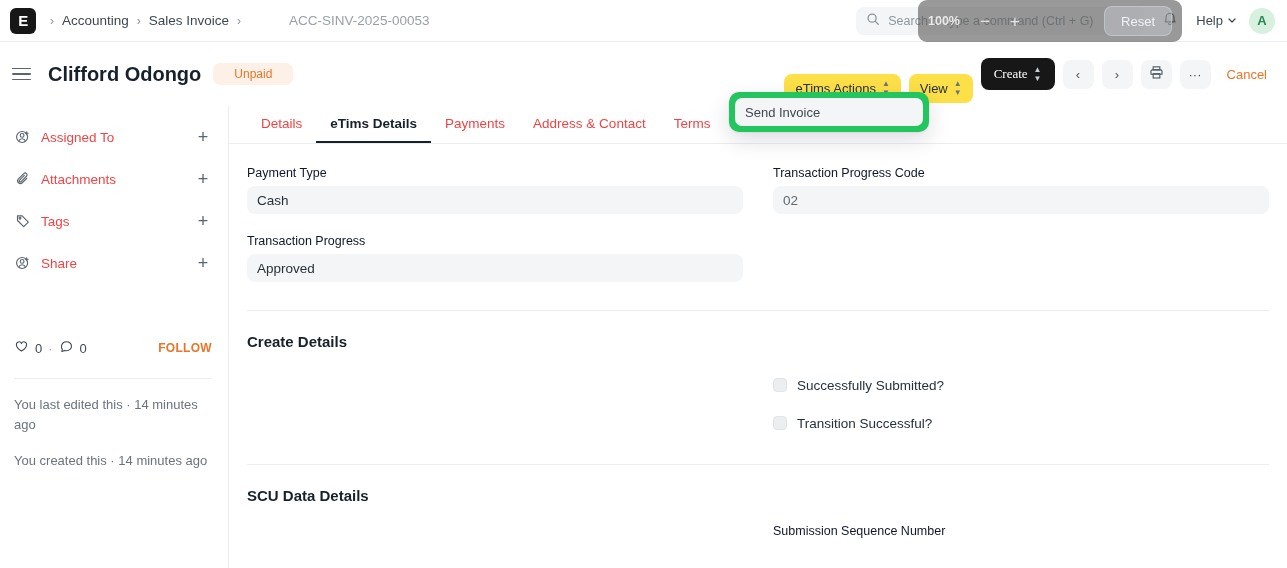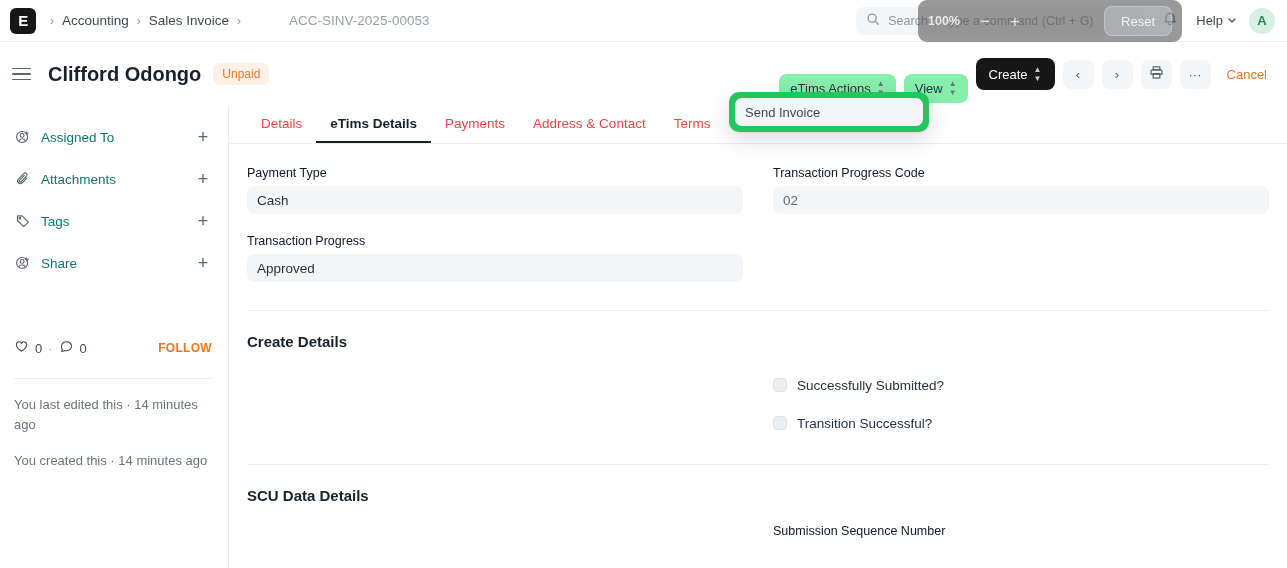--- a/index.html
+++ b/index.html
@@ -91,34 +91,34 @@
     position: absolute; top: 42px; left: 0; width: 1287px; height: 64px;
     display: flex; align-items: center; padding: 0 12px 0 12px;
   }
   .hamburger { width: 22px; height: 22px; display:flex; flex-direction:column; justify-content:center; gap:4px; cursor:pointer; }
   .hamburger span { display:block; height:1.6px; background:#5a6570; border-radius:2px; }
   .hamburger span:nth-child(1){ width:19px; }
   .hamburger span:nth-child(2){ width:19px; }
   .hamburger span:nth-child(3){ width:19px; }
   .page-title { font-size: 20px; font-weight: 700; color: #17212b; margin-left: 14px; white-space: nowrap; }
   .status-badge {
-    margin-left: 12px; height: 22px; padding: 0 9px;
+    margin-left: 12px; height: 22px; padding: 0 21px;
     border-radius: 7px; background: #fdf0e6; color: #e8762a;
     font-size: 12px; font-weight: 500;
     display: flex; align-items: center;
   }
   .head-actions { margin-left: auto; display: flex; align-items: center; gap: 8px; }
   .btn {
     height: 29px; border-radius: 8px; border: none;
     font-size: 13px; font-family: inherit; cursor: pointer;
     display: flex; align-items: center; justify-content: center; gap: 6px;
     padding: 0 11px; white-space: nowrap;
   }
-  .btn-grey { background: #86efac; color: #26313b; margin-top: 28px; }
-  .btn-dark { background: #171717; color: #fff; font-weight: 500; padding: 16px 13px; }
+  .btn-grey { background: #fde047; color: #26313b; margin-top: 28px; }
+  .btn-dark { background: #171717; color: #fff; font-weight: 500; padding: 16px 13px; font-family: Liberation Serif, serif; }
   .btn-icon { background: #f4f5f6; color: #4a545e; width: 31px; padding: 0; }
   .btn-ghost-orange { background: transparent; color: #e8762a; padding: 0 8px; }
   .sel-caret { display: inline-flex; flex-direction: column; line-height: 0; gap: 2px; color: #6b747d; }
   .sel-caret i { font-style: normal; font-size: 8px; line-height: 7px; }
 
   
   .dropdown {
     position: absolute; top: 92px; left: 729px;
     width: 200px; background: #22c55e;
     border-radius: 10px;
@@ -135,21 +135,21 @@
   
   .sidebar {
     position: absolute; top: 106px; left: 0; width: 228px; height: 462px;
     padding: 10px 16px 0 14px;
   }
   .side-row {
     height: 42px; display: flex; align-items: center; gap: 10px;
     cursor: pointer;
   }
   .side-ico { width: 17px; height: 17px; flex: 0 0 auto; color: #5a6570; display:flex; align-items:center; justify-content:center; }
-  .side-label { font-size: 13.5px; color: #0f766e; }
+  .side-label { font-size: 13.5px; color: #ef4444; }
   .side-plus {
     margin-left: auto; width: 18px; height: 18px; color: #5a6570;
     display: flex; align-items: center; justify-content: center; font-size: 18px; line-height: 1;
     cursor: pointer;
   }
   .side-stats {
     display: flex; align-items: center; gap: 6px;
     margin-top: 52px; height: 24px;
   }
   .stat { display: flex; align-items: center; gap: 6px; font-size: 13px; color: #3f4850; cursor: pointer; }

